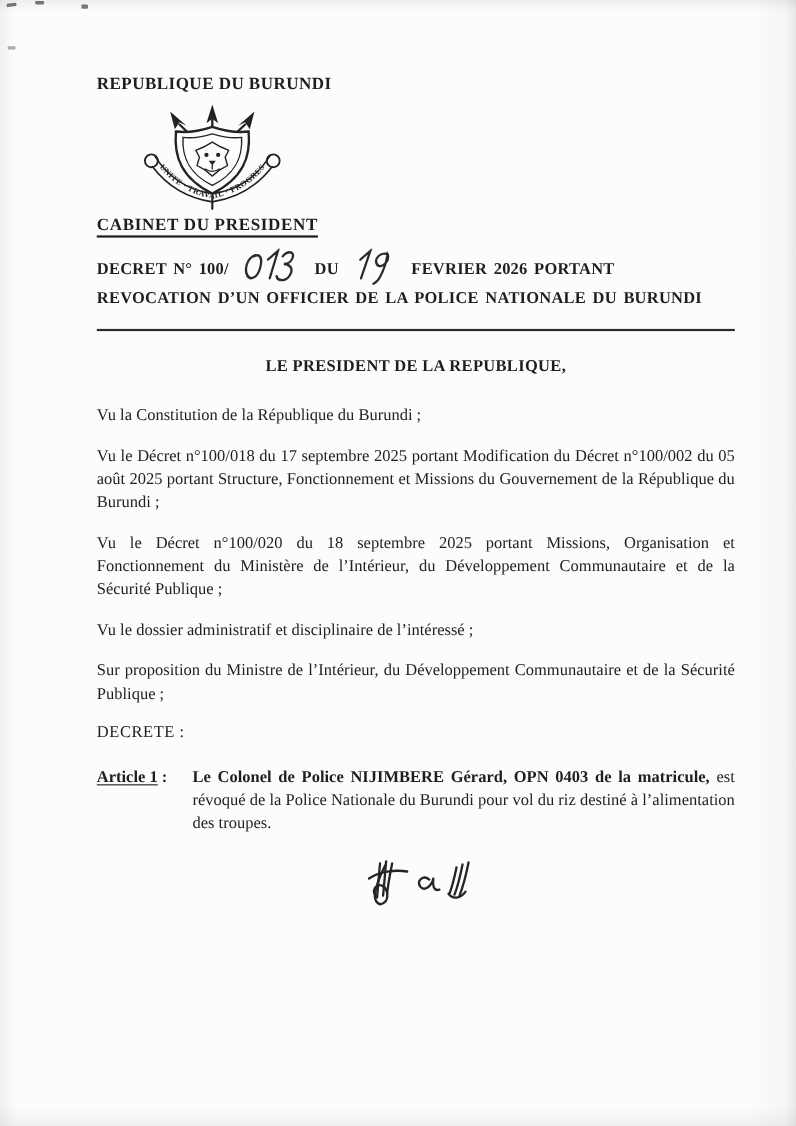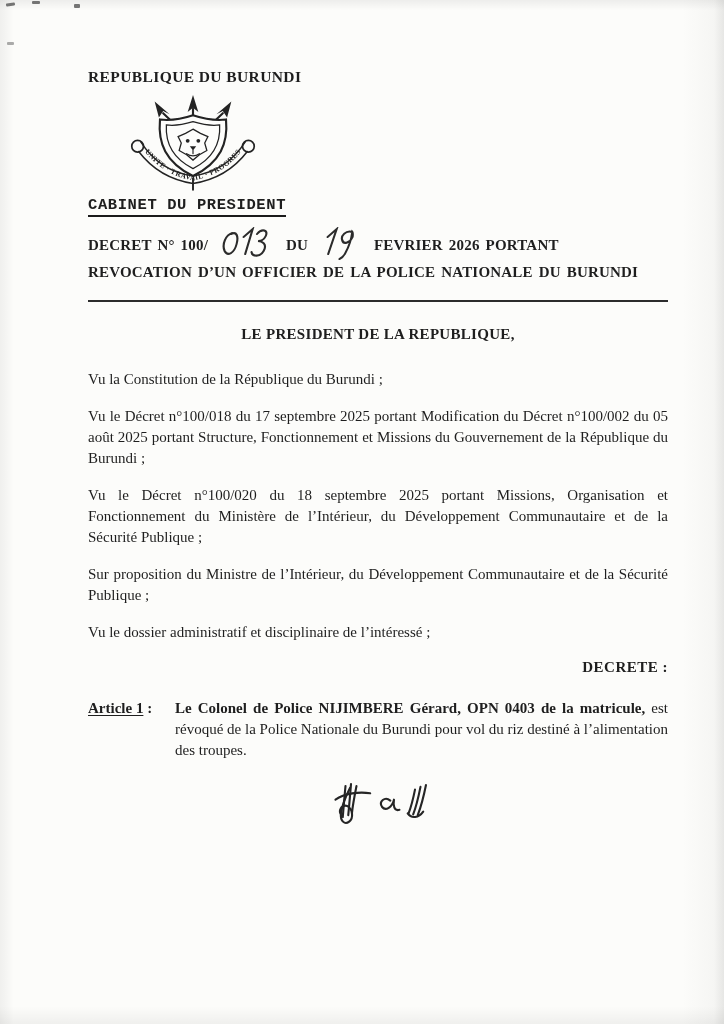--- a/index.html
+++ b/index.html
@@ -51,21 +51,20 @@
     margin: 8px 0 4px 30px;
     width: 150px;
     text-align: center;
   }
 
   .cabinet {
     font-size: 15.5px;
     font-weight: bold;
     letter-spacing: 0.6px;
     margin: 4px 0 0 0;
-    font-family: Liberation Mono, monospace;
   }
   .cabinet span.u {
     border-bottom: 2px solid #1b1b1b;
     padding-bottom: 1px;
   }
 
   .decree-title {
     margin-top: 18px;
     font-size: 15px;
     font-weight: bold;
@@ -96,23 +95,23 @@
 
   .recitals { margin-top: 26px; }
   .recital {
     font-size: 15px;
     line-height: 21px;
     text-align: justify;
     margin: 0 0 16px 0;
   }
 
   .decrete-heading {
-    text-align: right;
-    font-size: 15px;
-    font-weight: bold;
+    text-align: left;
+    font-size: 15px;
+    font-weight: normal;
     letter-spacing: 0.5px;
     margin: 12px 0 0 0;
   }
 
   .article {
     display: flex;
     margin-top: 22px;
     font-size: 15px;
     line-height: 21px;
     gap: 15px;
@@ -210,22 +209,22 @@
     </div>
 
     <hr class="rule">
 
     <p class="centered-heading">LE PRESIDENT DE LA REPUBLIQUE,</p>
 
     <div class="recitals">
       <p class="recital">Vu la Constitution de la République du Burundi ;</p>
       <p class="recital">Vu le Décret n°100/018 du 17 septembre 2025 portant Modification du Décret n°100/002 du 05 août 2025 portant Structure, Fonctionnement et Missions du Gouvernement de la République du Burundi ;</p>
       <p class="recital">Vu le Décret n°100/020 du 18 septembre 2025 portant Missions, Organisation et Fonctionnement du Ministère de l’Intérieur, du Développement Communautaire et de la Sécurité Publique ;</p>
+      <p class="recital">Vu le dossier administratif et disciplinaire de l’intéressé ;</p>
       <p class="recital">Sur proposition du Ministre de l’Intérieur, du Développement Communautaire et de la Sécurité Publique ;</p>
-      <p class="recital">Vu le dossier administratif et disciplinaire de l’intéressé ;</p>
     </div>
 
     <p class="decrete-heading">DECRETE :</p>
 
     <div class="article">
       <div class="article-label"><span class="u">Article 1</span><span> :</span></div>
       <div class="article-body"><span class="bold">Le Colonel de Police NIJIMBERE Gérard, OPN 0403 de la matricule,</span><span> est révoqué de la Police Nationale du Burundi pour vol du riz destiné à l’alimentation des troupes.</span></div>
     </div>
 
     <svg class="signature" viewBox="0 0 140 70" role="img" aria-label="signature">

